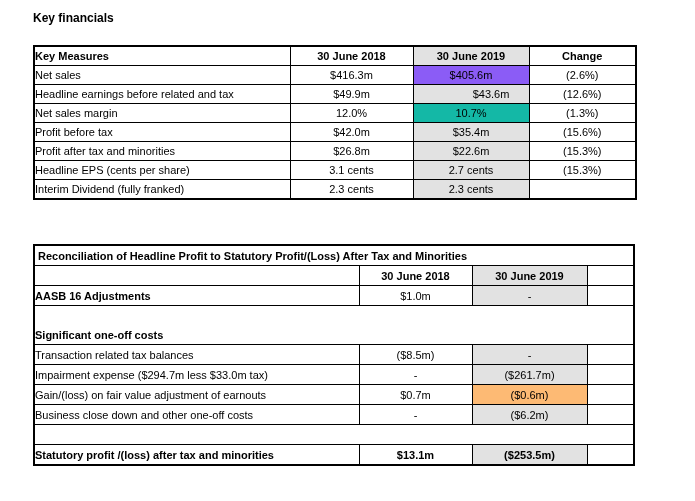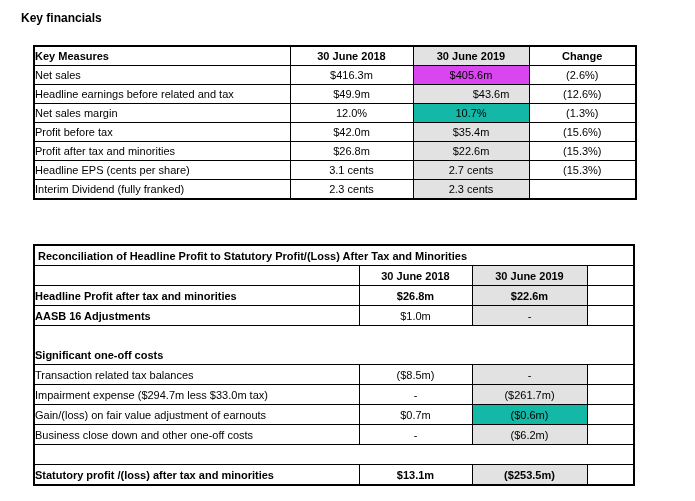--- a/index.html
+++ b/index.html
@@ -5,21 +5,21 @@
   html, body { margin: 0; padding: 0; }
   body {
     width: 695px; height: 501px;
     background: #ffffff;
     font-family: "Liberation Sans", sans-serif;
     color: #000;
   }
   .page { position: relative; width: 695px; height: 501px; overflow: hidden; }
 
   .page-title {
-    position: absolute; left: 21px; top: 11px;
+    position: absolute; left: 33px; top: 11px;
     font-size: 12px; font-weight: bold;
   }
 
   table {
     position: absolute; left: 33px;
     border-collapse: collapse; table-layout: fixed;
     border: 2px solid #000;
     background: #fff;
   }
   #table1 { top: 45px; width: 602px; }
@@ -63,21 +63,21 @@
     <tbody>
       <tr>
         <td class="lbl b">Key Measures</td>
         <td class="val b">30 June 2018</td>
         <td class="val b hl" style="background: rgb(226, 226, 226);">30 June 2019</td>
         <td class="val b">Change</td>
       </tr>
       <tr>
         <td class="lbl">Net sales</td>
         <td class="val">$416.3m</td>
-        <td class="val hl" style="background: #d946ef;">$405.6m</td>
+        <td class="val hl" style="background: #8b5cf6;">$405.6m</td>
         <td class="val">(2.6%)</td>
       </tr>
       <tr>
         <td class="lbl">Headline earnings before related and tax</td>
         <td class="val">$49.9m</td>
         <td class="val hl" style="background: rgb(226, 226, 226); padding-left: 44px;">$43.6m</td>
         <td class="val">(12.6%)</td>
       </tr>
       <tr>
         <td class="lbl">Net sales margin</td>
@@ -123,26 +123,20 @@
       <tr>
         <td colspan="4" class="title-cell b">Reconciliation of Headline Profit to Statutory Profit/(Loss) After Tax and Minorities</td>
       </tr>
       <tr>
         <td class="lbl"></td>
         <td class="val b">30 June 2018</td>
         <td class="val b hl" style="background: rgb(226, 226, 226);">30 June 2019</td>
         <td></td>
       </tr>
       <tr>
-        <td class="lbl b">Headline Profit after tax and minorities</td>
-        <td class="val b">$26.8m</td>
-        <td class="val b hl" style="background: rgb(226, 226, 226);">$22.6m</td>
-        <td></td>
-      </tr>
-      <tr>
         <td class="lbl b">AASB 16 Adjustments</td>
         <td class="val">$1.0m</td>
         <td class="val hl" style="background: rgb(226, 226, 226);">-</td>
         <td></td>
       </tr>
       <tr class="spacer1">
         <td colspan="4"></td>
       </tr>
       <tr class="section">
         <td colspan="4" class="lbl b">Significant one-off costs</td>
@@ -155,21 +149,21 @@
       </tr>
       <tr>
         <td class="lbl">Impairment expense ($294.7m less $33.0m tax)</td>
         <td class="val">-</td>
         <td class="val hl" style="background: rgb(226, 226, 226);">($261.7m)</td>
         <td></td>
       </tr>
       <tr>
         <td class="lbl">Gain/(loss) on fair value adjustment of earnouts</td>
         <td class="val">$0.7m</td>
-        <td class="val hl" style="background: #14b8a6; margin-top: 7px;">($0.6m)</td>
+        <td class="val hl" style="background: #fdba74; margin-top: 7px;">($0.6m)</td>
         <td></td>
       </tr>
       <tr>
         <td class="lbl">Business close down and other one-off costs</td>
         <td class="val">-</td>
         <td class="val hl" style="background: rgb(226, 226, 226);">($6.2m)</td>
         <td></td>
       </tr>
       <tr class="spacer2">
         <td colspan="4"></td>

